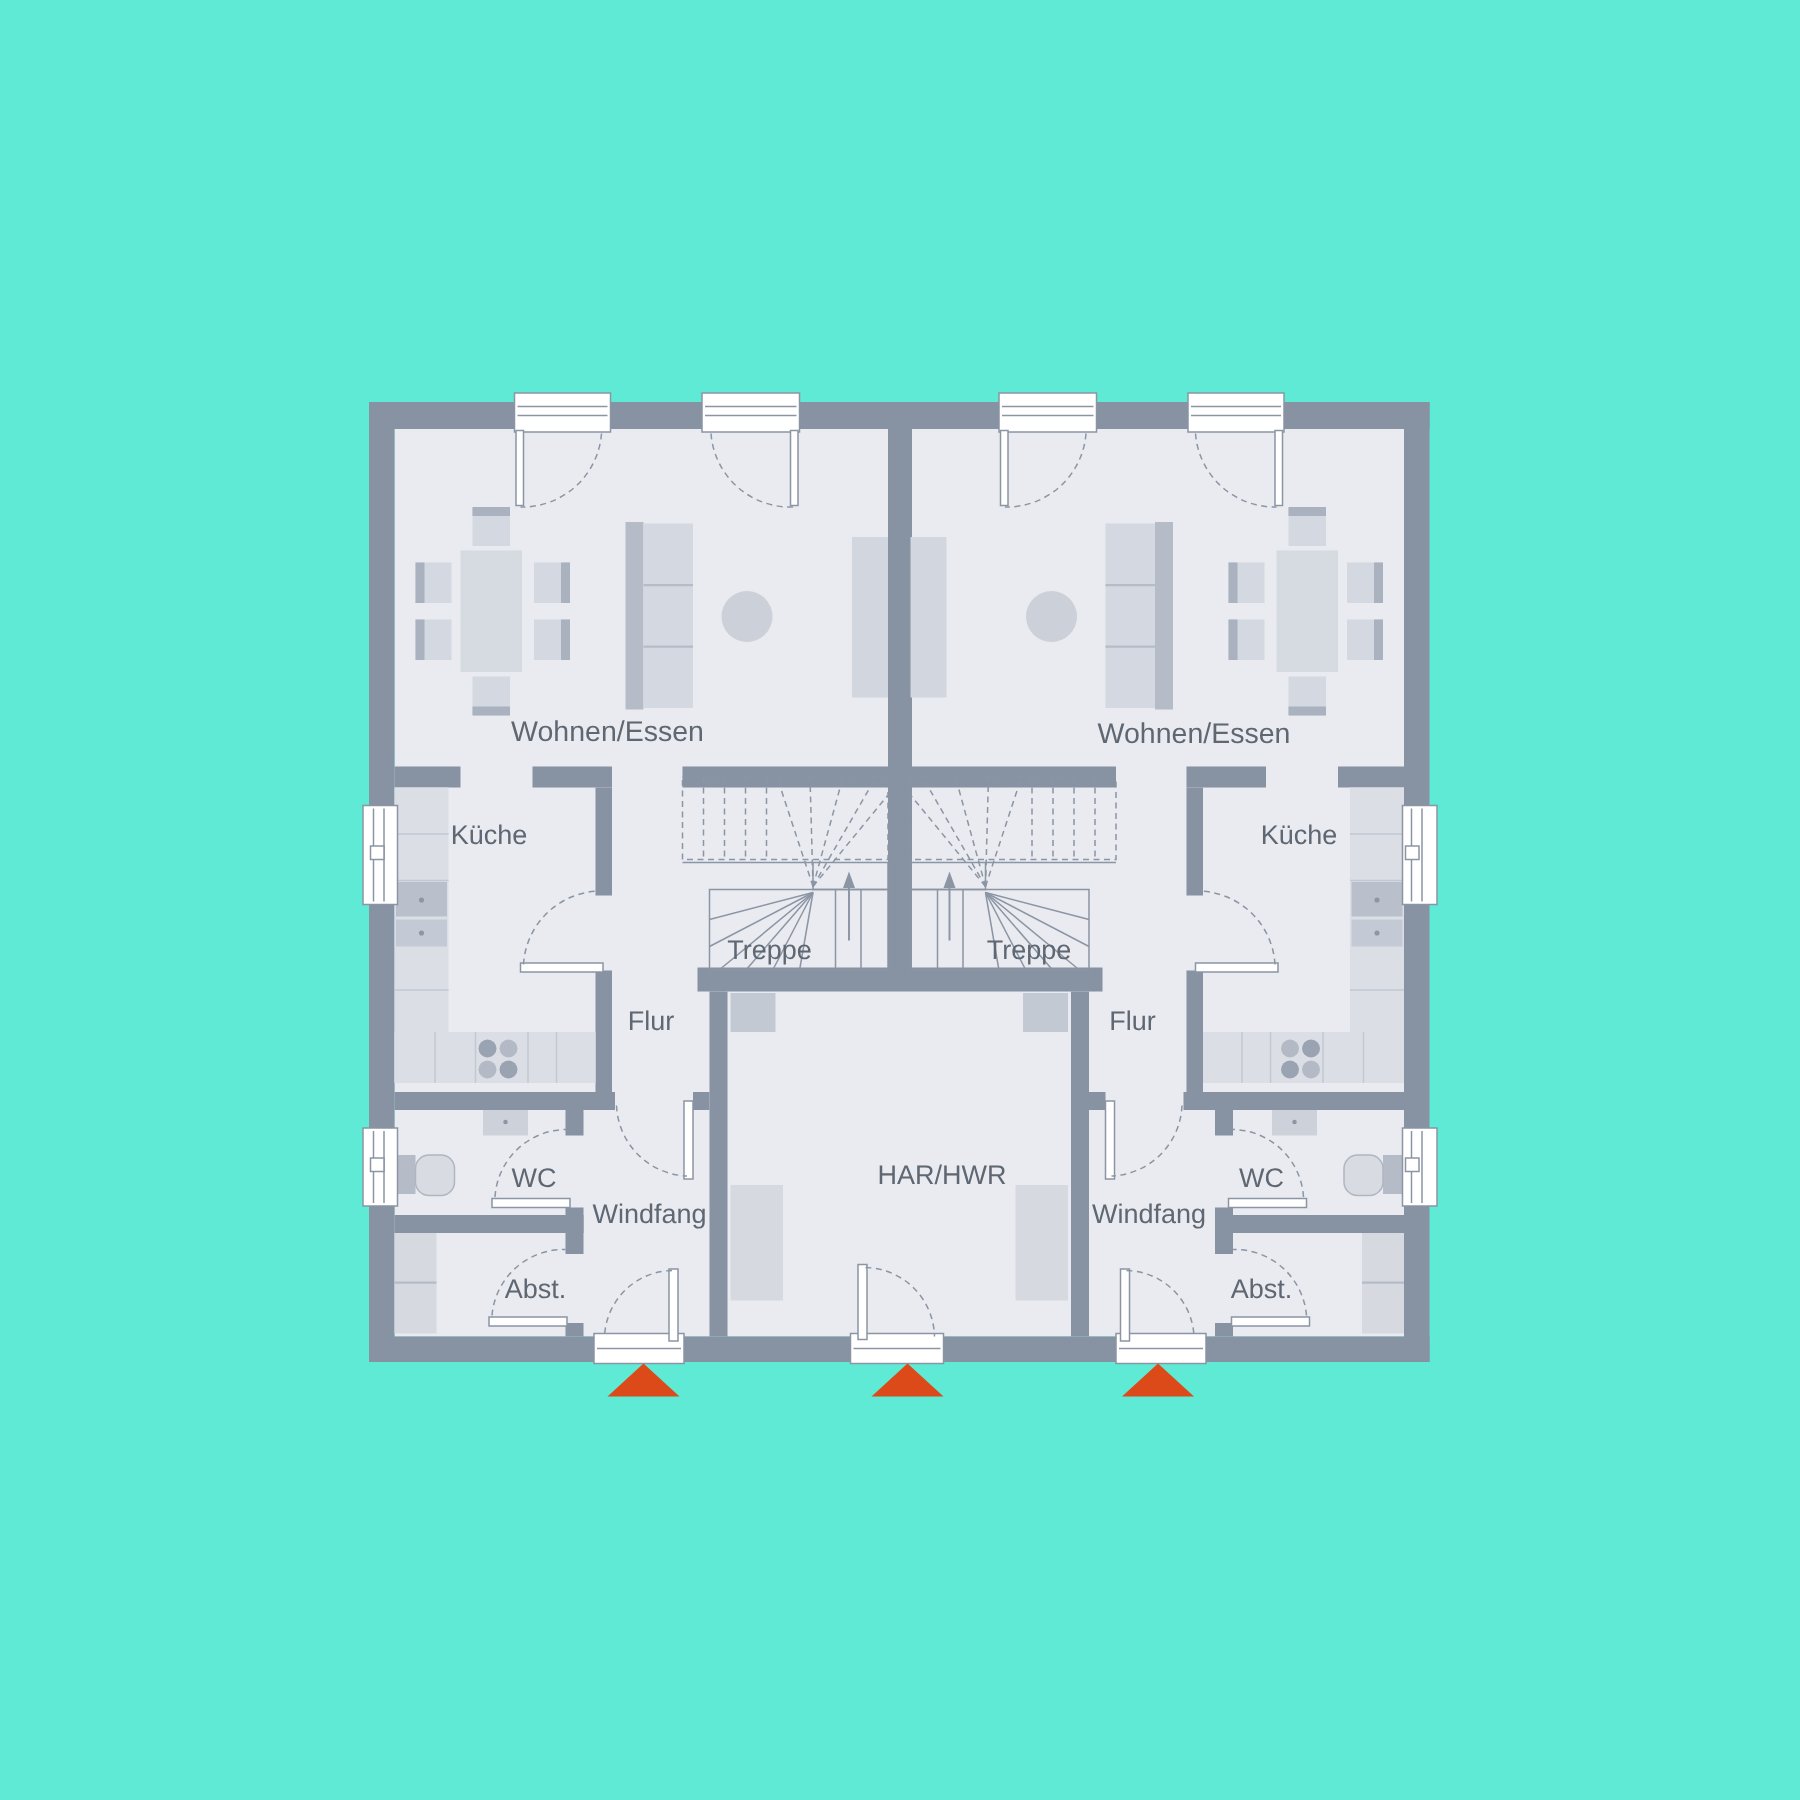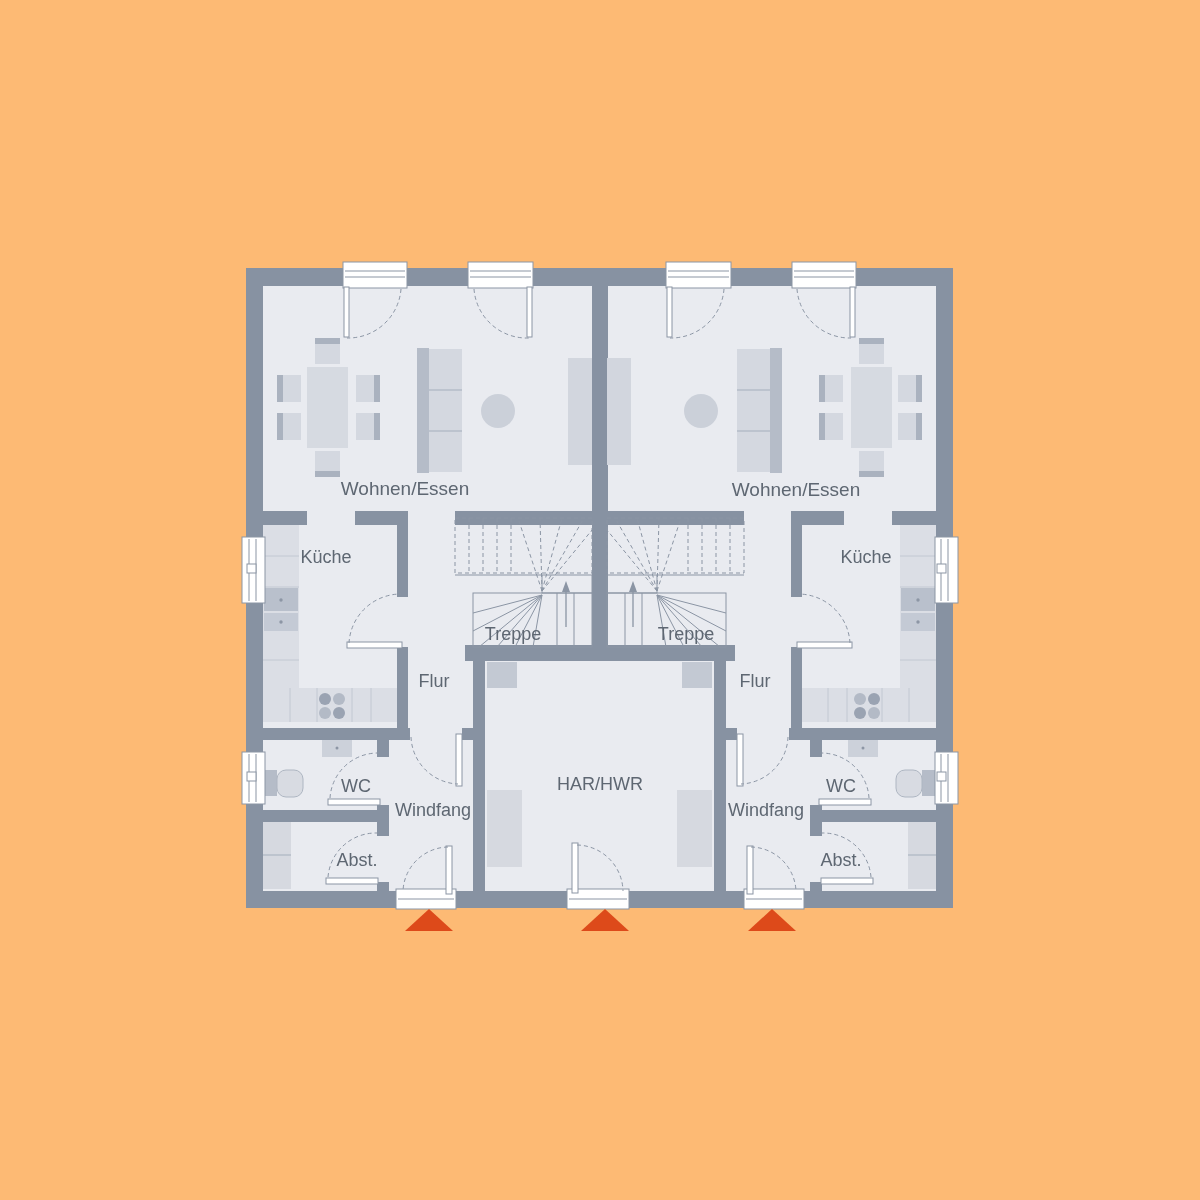--- a/index.html
+++ b/index.html
@@ -1,16 +1,16 @@
 <!DOCTYPE html>
 <html><head>
 <meta charset="utf-8">
 <style>
   html,body{margin:0;padding:0;background:#ffffff;}
-  .stage{position:relative;width:1200px;height:1200px;background:#fdba74;overflow:hidden;
+  .stage{position:relative;width:1200px;height:1200px;background:#5eead4;overflow:hidden;
          font-family:"Liberation Sans",sans-serif;}
   .plan-svg{position:absolute;left:0;top:0;}
   .room-label{position:absolute;transform:translate(-50%,-50%);
               font:18px "Liberation Sans",sans-serif;color:#5e6772;white-space:nowrap;}
   .lbl-big{font-size:19px;}
 </style>
 </head>
 <body>
 
 <div class="stage">
@@ -393,14 +393,14 @@
   <div class="room-label" style="left:513px;top:634px">Treppe</div>
   <div class="room-label" style="left:686px;top:634px">Treppe</div>
   <div class="room-label" style="left:434px;top:681px">Flur</div>
   <div class="room-label" style="left:755px;top:681px">Flur</div>
   <div class="room-label" style="left:356px;top:786px">WC</div>
   <div class="room-label" style="left:841px;top:786px">WC</div>
   <div class="room-label" style="left:433px;top:810px">Windfang</div>
   <div class="room-label" style="left:766px;top:810px">Windfang</div>
   <div class="room-label" style="left:357px;top:860px">Abst.</div>
   <div class="room-label" style="left:841px;top:860px">Abst.</div>
-  <div class="room-label" style="left:600px;top:784px">HAR/HWR</div>
+  <div class="room-label" style="left:628px;top:784px">HAR/HWR</div>
 </div>
 
 </body></html>

